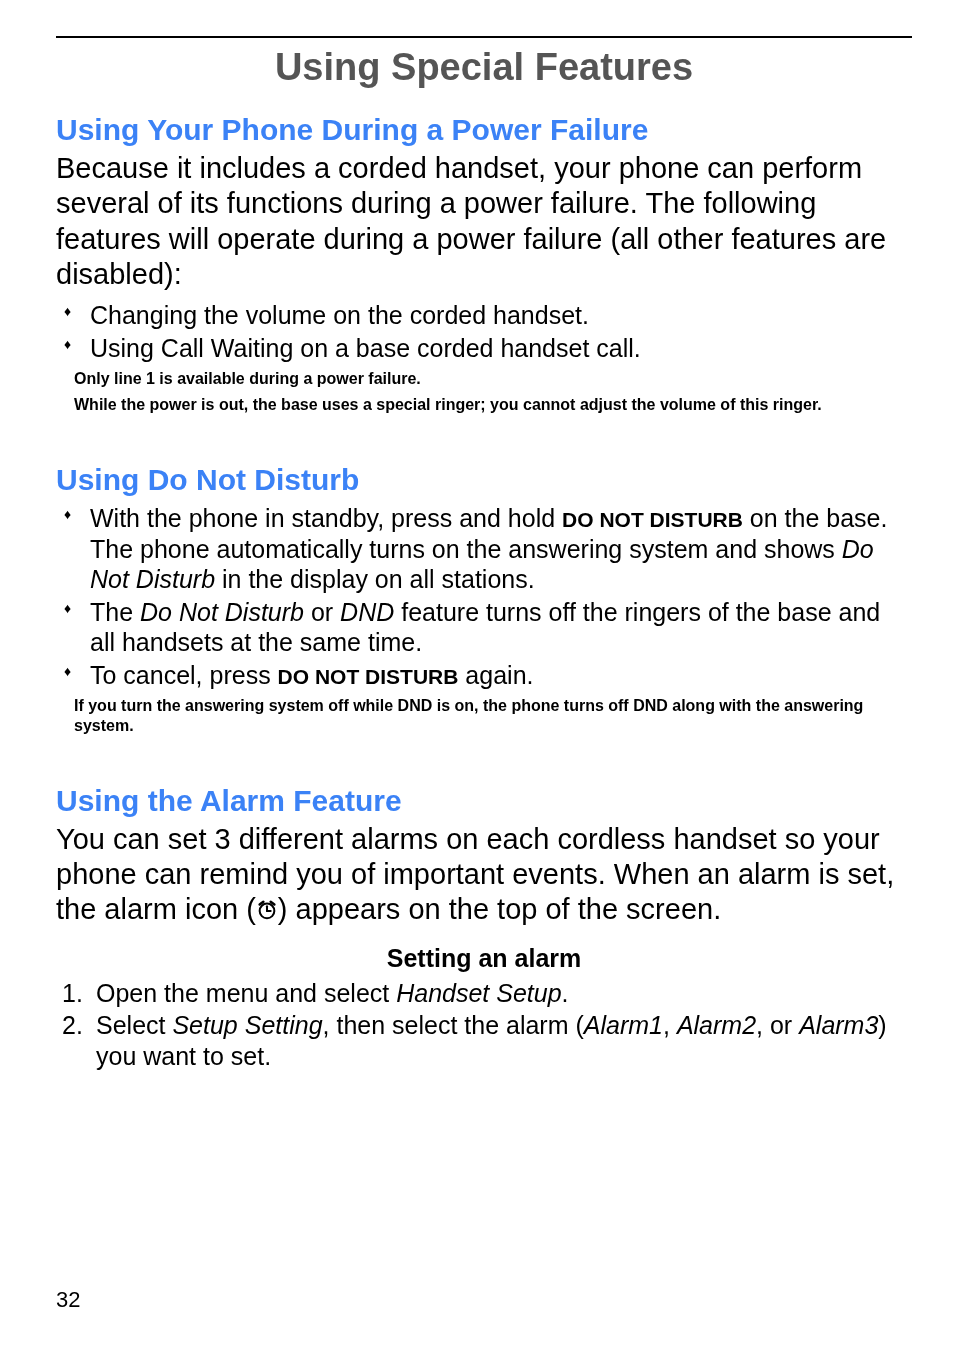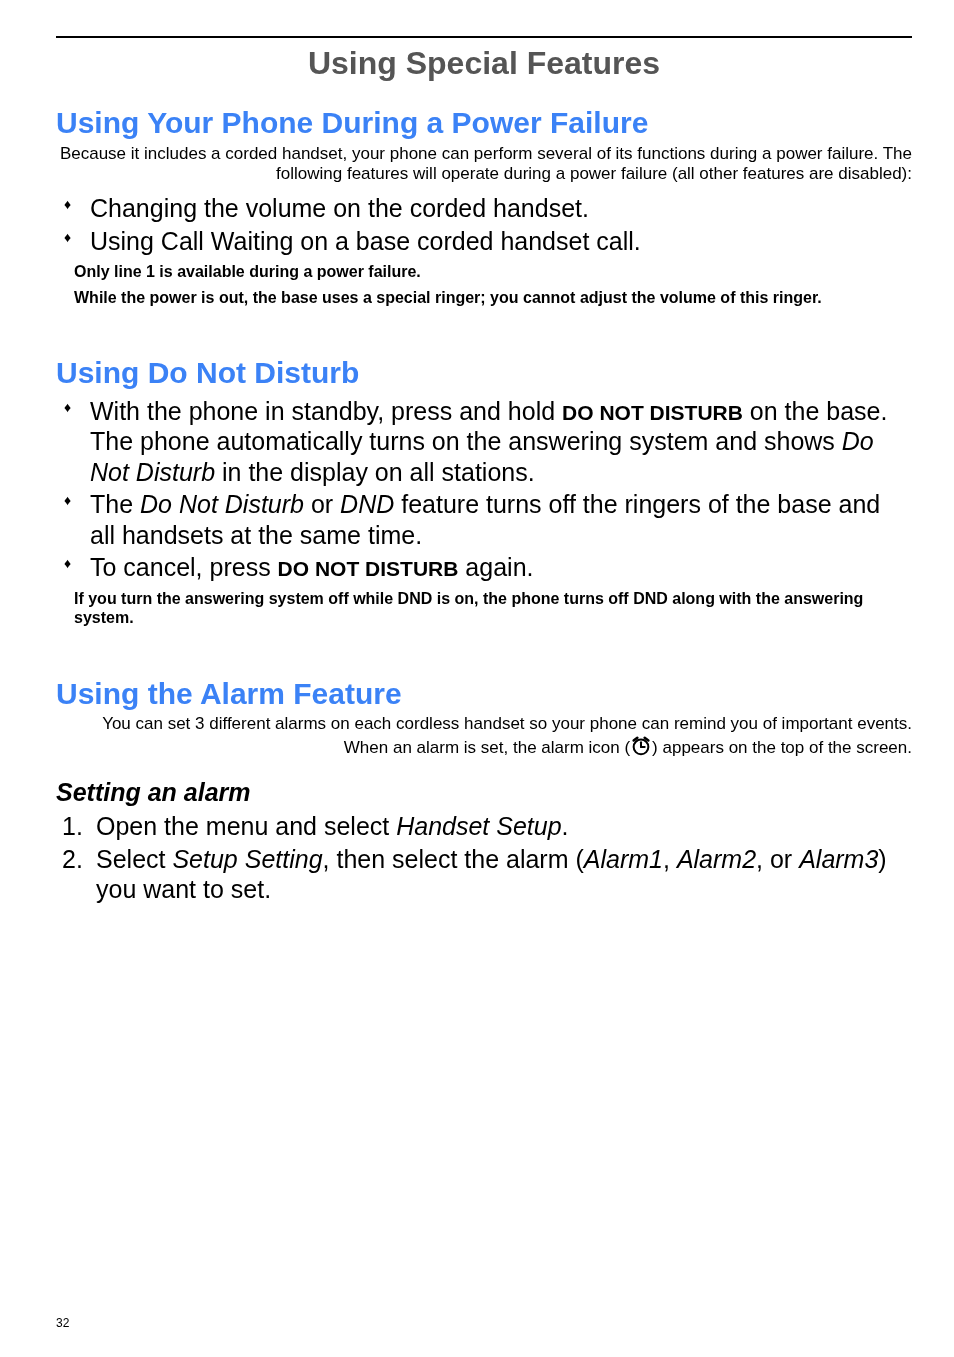--- a/index.html
+++ b/index.html
@@ -11,36 +11,35 @@
       width: 954px;
       height: 1357px;
       box-sizing: border-box;
       line-height: 1.22;
     }
     .top-rule {
       border-top: 2px solid #000;
       margin: 0 0 4px 0;
     }
     h1 {
-      font-size: 32px;
+      font-size: 38px;
       font-weight: bold;
       text-align: center;
       margin: 6px 0 10px 0;
       color: #555;
     }
     h2 {
       font-size: 30px;
       font-weight: bold;
       margin: 22px 0 2px 0;
       color: #3b82f6;
     }
     .intro {
-      font-size: 17px;
+      font-size: 29px;
       margin: 0 0 8px 0;
-      text-align: right;
     }
     ul.diamond {
       list-style: none;
       padding: 0;
       margin: 4px 0 4px 0;
     }
     ul.diamond li {
       font-size: 25px;
       padding-left: 34px;
       position: relative;
@@ -61,22 +60,22 @@
       padding-right: 30px;
     }
     .note-block p {
       margin: 2px 0 6px 0;
     }
     .italic { font-style: italic; }
     .small-caps { font-size: 21px; font-weight: bold; }
     h3 {
       font-size: 25px;
       font-weight: bold;
-      font-style: italic;
       margin: 14px 0 4px 0;
+      text-align: center;
     }
     ol.steps {
       list-style: none;
       padding: 0;
       margin: 0 0 0 4px;
       counter-reset: step;
     }
     ol.steps li {
       font-size: 25px;
       counter-increment: step;
@@ -84,24 +83,24 @@
       position: relative;
       margin: 2px 0;
     }
     ol.steps li::before {
       content: counter(step) ".";
       position: absolute;
       left: 2px;
       top: 0;
     }
     .page-num {
-      font-size: 12px;
+      font-size: 22px;
       position: absolute;
       left: 56px;
-      bottom: 26px;
+      bottom: 43px;
     }
     .alarm-icon {
       display:inline-block;
       vertical-align: middle;
     }
     .spacer { height: 20px; }
   </style>
 </head>
 <body>
 

